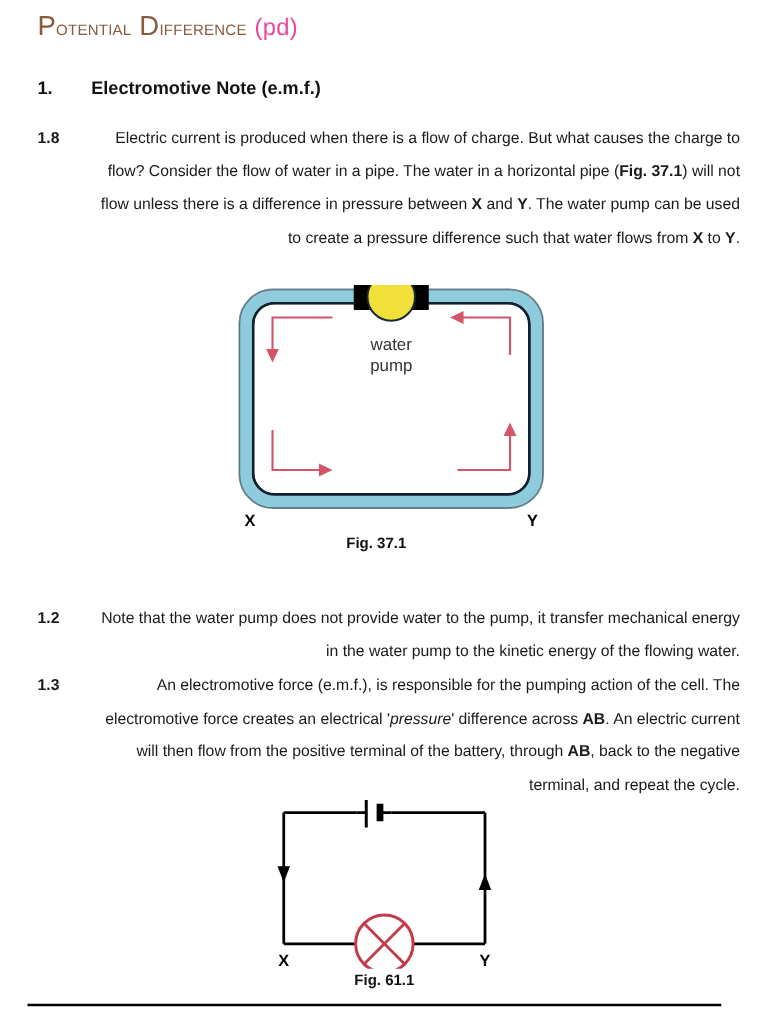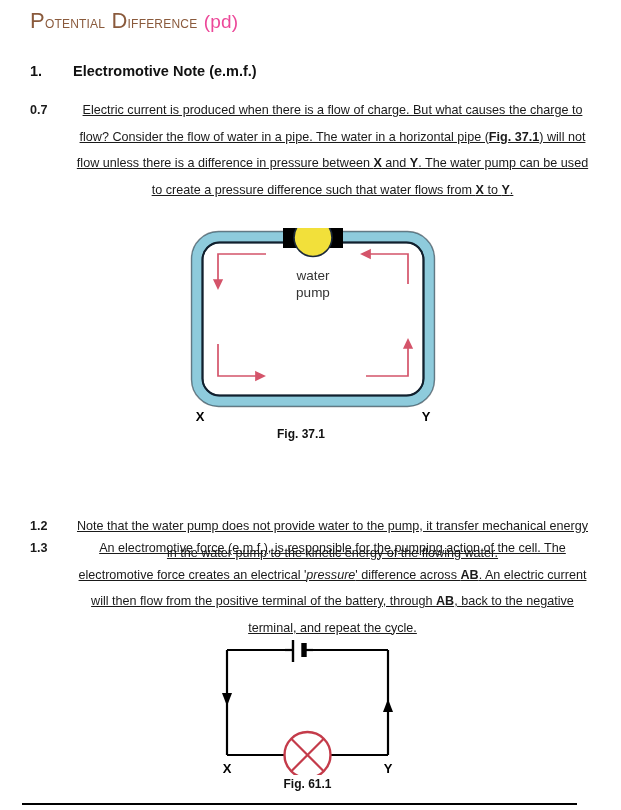--- a/index.html
+++ b/index.html
@@ -58,28 +58,27 @@
   }
   .para .num {
     position: absolute;
     left: 0;
     top: 0;
     font-weight: bold;
     font-size: 12.6px;
   }
   .para .body {
     margin-left: 43px;
-    text-align: center;
-    text-decoration: underline;
+    text-align: right;
   }
   .para b { font-weight: bold; }
   .para i { font-style: italic; margin-top: 16px; }
 
   #para-1-1 { top: 97px; }
-  #para-1-2 { top: 481px; margin-top: 32px; }
+  #para-1-2 { top: 481px; }
   #para-1-3 { top: 535px; }
 
   
   #fig1-wrap {
     position: absolute;
     left: 188px;
     top: 228px;
     width: 250px;
     height: 215px;
   }
@@ -123,21 +122,21 @@
   <span class="cap">P</span><span class="sc">OTENTIAL</span>
   <span class="cap">D</span><span class="sc">IFFERENCE</span>
   <span class="paren">(pd)</span>
 </div>
 
 <div class="section-row">
   <span class="section-num">1.</span><span class="section-title">Electromotive Note (e.m.f.)</span>
 </div>
 
 <div class="para" id="para-1-1">
-  <span class="num">0.7</span>
+  <span class="num">1.8</span>
   <div class="body"><span>Electric current is produced when there is a flow of charge. But what causes the charge to flow? Consider the flow of water in a pipe. The water in a horizontal pipe (</span><b>Fig. 37.1</b><span>) will not flow unless there is a difference in pressure between </span><b>X</b><span> and </span><b>Y</b><span>. The water pump can be used to create a pressure difference such that water flows from </span><b>X</b><span> to </span><b>Y</b><span>.</span></div>
 </div>
 
 <div id="fig1-wrap">
   <svg id="fig1-svg" width="250" height="200" viewBox="0 0 250 200" xmlns="http://www.w3.org/2000/svg">
 
     <rect x="9" y="9" width="232" height="164" rx="22" ry="22" fill="none" stroke="#8ecbdc" stroke-width="11"></rect>
 
     <rect x="9" y="9" width="232" height="164" rx="22" ry="22" fill="none" stroke="#1b2838" stroke-width="12.6" stroke-opacity="0"></rect>
     <rect x="14.5" y="14.5" width="221" height="153" rx="17" ry="17" fill="none" stroke="#11202e" stroke-width="1.9"></rect>

